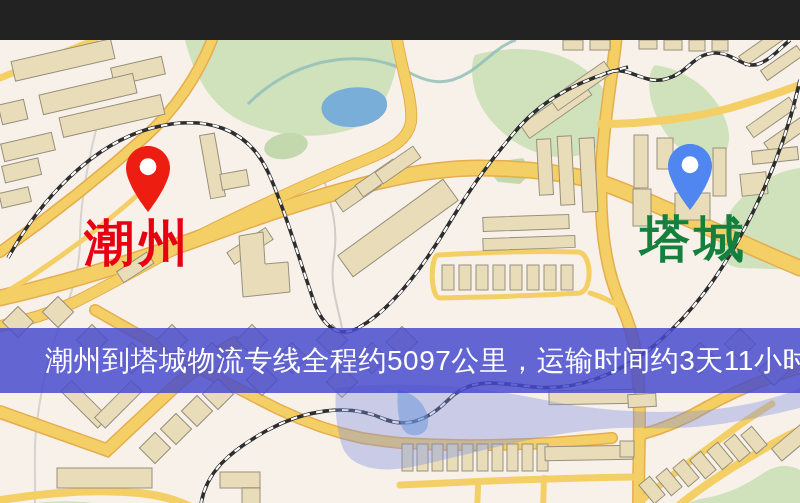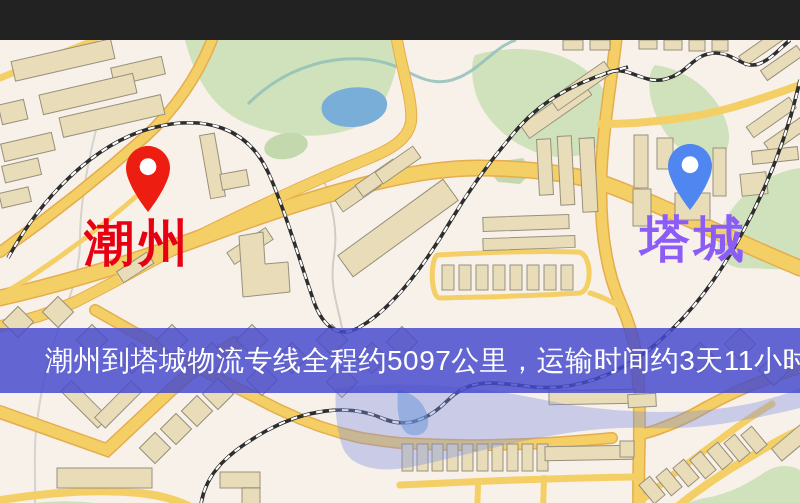--- a/index.html
+++ b/index.html
@@ -7,21 +7,21 @@
          font-family:"Liberation Sans",sans-serif;background:#f8f1ea;margin-top:40px;}
   .map-svg{position:absolute;left:0;top:0;width:800px;height:503px;display:block;}
   .pin{position:absolute;width:44px;height:66px;z-index:6;}
   .pin svg{width:100%;height:100%;display:block;}
   .pin-origin{left:126px;top:106px;}
   .pin-destination{left:668px;top:104px;}
   .city-label{position:absolute;z-index:5;font-family:"Liberation Serif",serif;
               font-size:50px;font-weight:600;letter-spacing:4px;line-height:1;
               text-shadow:0 0 1px rgba(255,255,255,.3);white-space:nowrap;}
   .label-origin{left:84px;top:178px;color:#e60012;}
-  .label-destination{left:640px;top:174px;color:#8b5cf6;text-align:center;}
+  .label-destination{left:640px;top:174px;color:#15803d;text-align:center;}
   .banner{position:absolute;left:0;top:288px;width:800px;height:65px;z-index:10;
           background:rgba(70,74,206,0.84);display:flex;align-items:center;}
   .banner-text{color:#ffffff;font-size:28px;padding-left:45px;letter-spacing:0.5px;
                font-family:"Liberation Sans",sans-serif;white-space:nowrap;}
 </style>
 </head>
 <body>
 
 <div class="stage">
 

